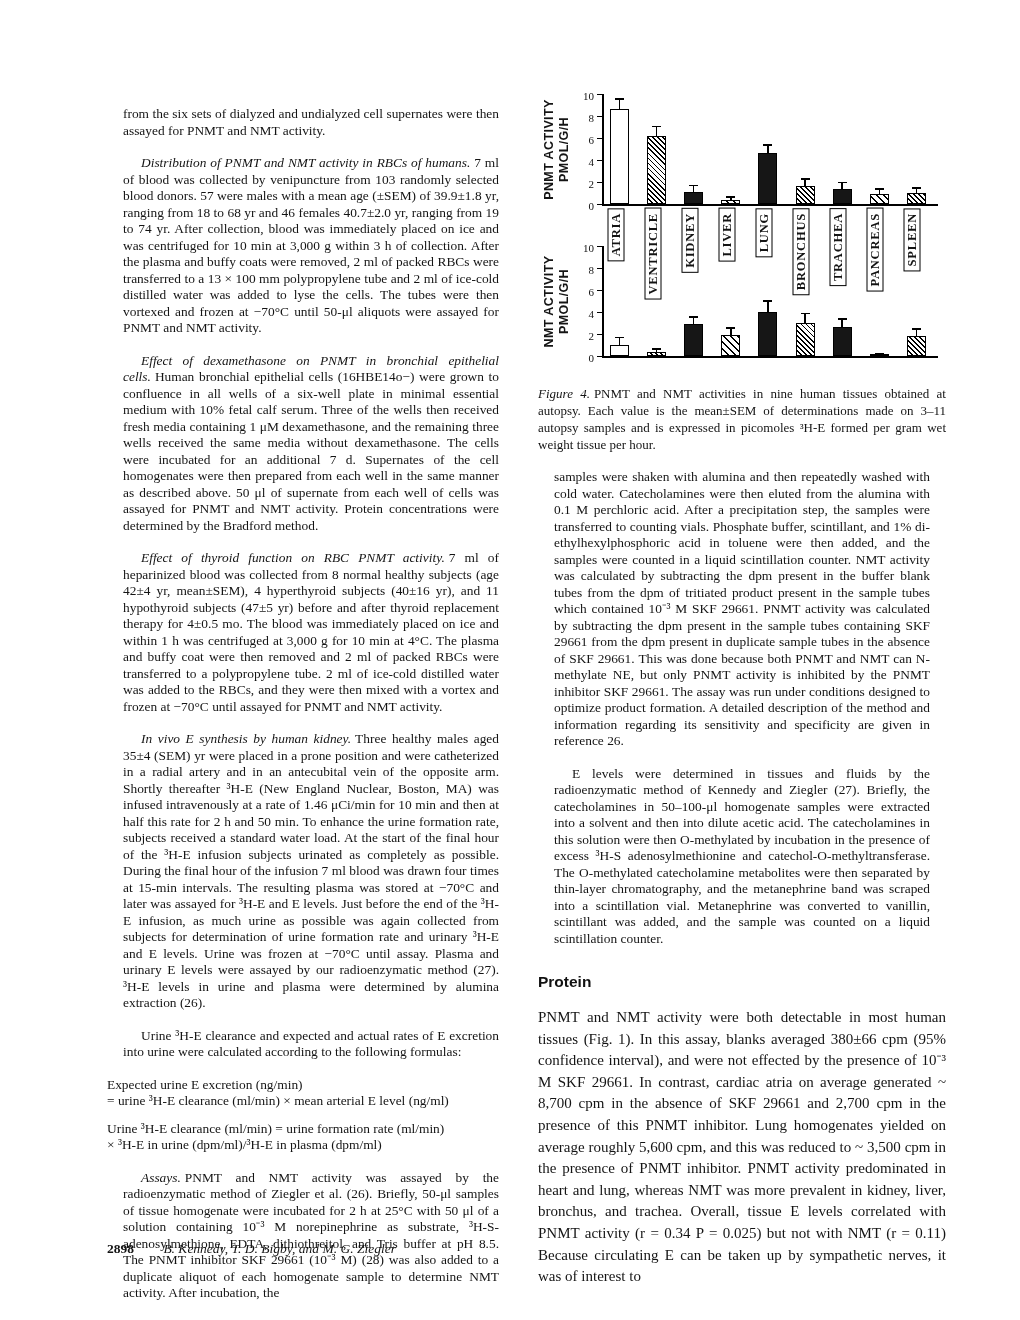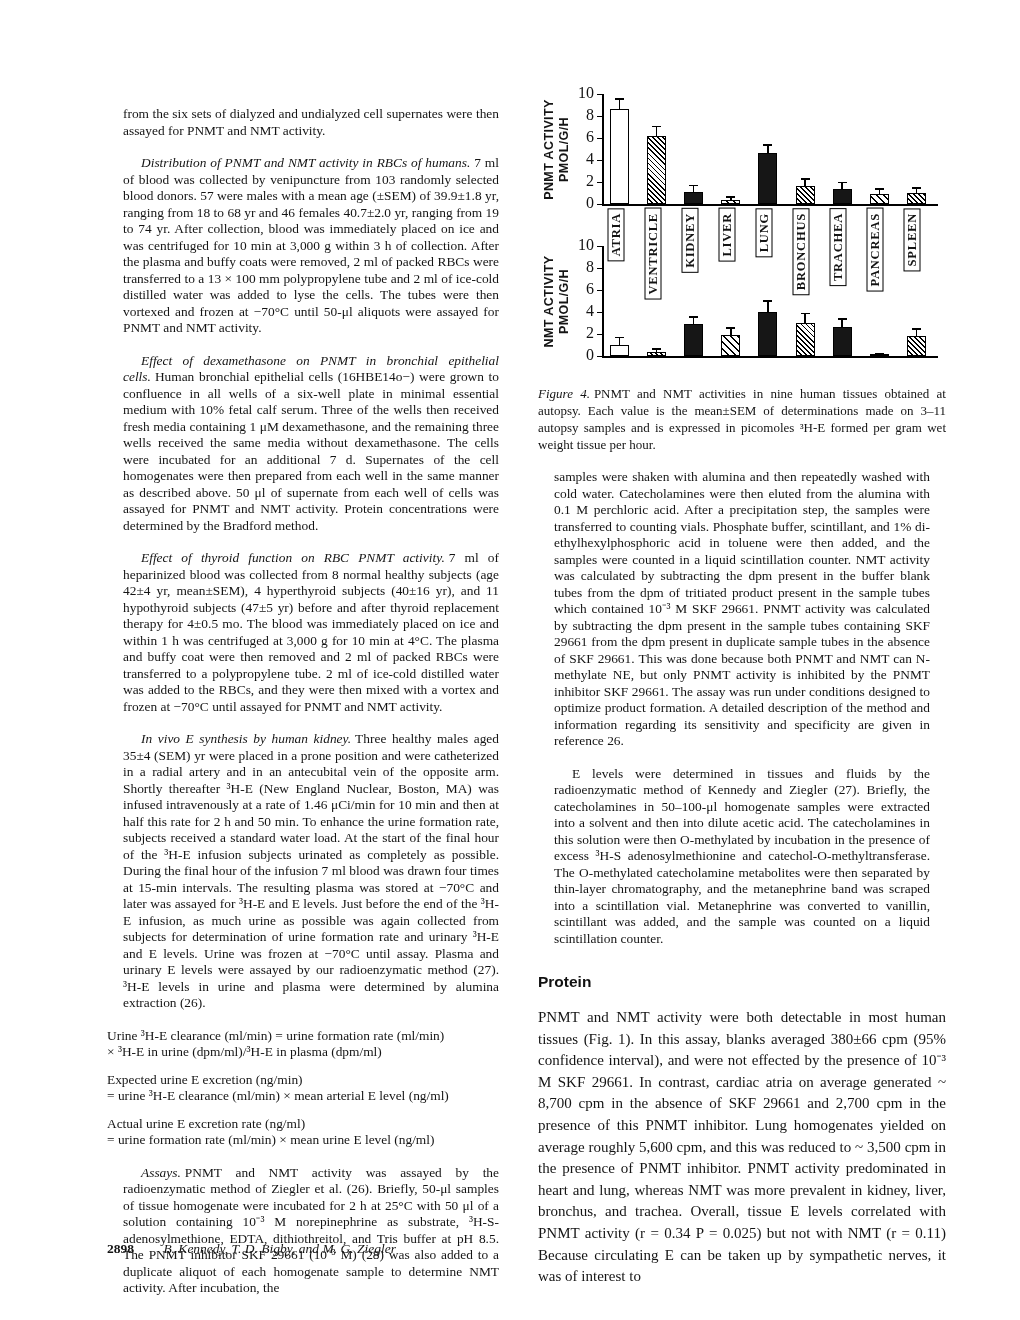--- a/index.html
+++ b/index.html
@@ -36,21 +36,21 @@
   .bar{position:absolute;bottom:0;border:1.3px solid #000;box-sizing:border-box;}
   .pat-open{background:#ffffff;}
   .pat-solid{background:#161616;}
   .pat-hatch{background:repeating-linear-gradient(45deg,#ffffff 0px,#ffffff 2.5px,#000 2.5px,#000 3.6px);}
   .pat-hatch-light{background:repeating-linear-gradient(45deg,#ffffff 0px,#ffffff 4px,#000 4px,#000 5px);}
   .err{position:absolute;width:1.5px;background:#000;}
   .err-cap{position:absolute;height:1.5px;width:9px;background:#000;}
   .tick{position:absolute;left:-7px;width:7px;height:1.5px;background:#000;}
   .tick-label{
     position:absolute;left:-36px;width:26px;text-align:right;
-    font-size:16px;font-family:"Liberation Serif",serif;
+    font-size:11px;font-family:"Liberation Serif",serif;
   }
   .ylab{
     position:absolute;width:124px;left:-110px;top:41px;
     transform:rotate(-90deg);text-align:center;
     font-family:"Liberation Sans",sans-serif;font-weight:bold;
     font-size:12.5px;line-height:14.5px;letter-spacing:0.4px;
   }
   .cat{
     position:absolute;writing-mode:vertical-rl;transform:rotate(180deg);
     border:1.3px solid #000;background:#fff;padding:4px 1px;
@@ -62,25 +62,25 @@
 <body>
 
 <div class="page">
 
   <div class="col-left">
     <p class="body"><span>from the six sets of dialyzed and undialyzed cell supernates were then assayed for PNMT and NMT activity.</span></p>
     <p class="body indent"><span class="lead">Distribution of PNMT and NMT activity in RBCs of humans.</span><span>7 ml of blood was collected by venipuncture from 103 randomly selected blood donors. 57 were males with a mean age (±SEM) of 39.9±1.8 yr, ranging from 18 to 68 yr and 46 females 40.7±2.0 yr, ranging from 19 to 74 yr. After collection, blood was immediately placed on ice and was centrifuged for 10 min at 3,000 g within 3 h of collection. After the plasma and buffy coats were removed, 2 ml of packed RBCs were transferred to a 13 × 100 mm polypropylene tube and 2 ml of ice-cold distilled water was added to lyse the cells. The tubes were then vortexed and frozen at −70°C until 50-μl aliquots were assayed for PNMT and NMT activity.</span></p>
     <p class="body indent"><span class="lead">Effect of dexamethasone on PNMT in bronchial epithelial cells.</span><span>Human bronchial epithelial cells (16HBE14o−) were grown to confluence in all wells of a six-well plate in minimal essential medium with 10% fetal calf serum. Three of the wells then received fresh media containing 1 μM dexamethasone, and the remaining three wells received the same media without dexamethasone. The cells were incubated for an additional 7 d. Supernates of the cell homogenates were then prepared from each well in the same manner as described above. 50 μl of supernate from each well of cells was assayed for PNMT and NMT activity. Protein concentrations were determined by the Bradford method.</span></p>
     <p class="body indent"><span class="lead">Effect of thyroid function on RBC PNMT activity.</span><span>7 ml of heparinized blood was collected from 8 normal healthy subjects (age 42±4 yr, mean±SEM), 4 hyperthyroid subjects (40±16 yr), and 11 hypothyroid subjects (47±5 yr) before and after thyroid replacement therapy for 4±0.5 mo. The blood was immediately placed on ice and within 1 h was centrifuged at 3,000 g for 10 min at 4°C. The plasma and buffy coat were then removed and 2 ml of packed RBCs were transferred to a polypropylene tube. 2 ml of ice-cold distilled water was added to the RBCs, and they were then mixed with a vortex and frozen at −70°C until assayed for PNMT and NMT activity.</span></p>
     <p class="body indent"><span class="lead">In vivo E synthesis by human kidney.</span><span>Three healthy males aged 35±4 (SEM) yr were placed in a prone position and were catheterized in a radial artery and in an antecubital vein of the opposite arm. Shortly thereafter ³H-E (New England Nuclear, Boston, MA) was infused intravenously at a rate of 1.46 μCi/min for 10 min and then at half this rate for 2 h and 50 min. To enhance the urine formation rate, subjects received a standard water load. At the start of the final hour of the ³H-E infusion subjects urinated as completely as possible. During the final hour of the infusion 7 ml blood was drawn four times at 15-min intervals. The resulting plasma was stored at −70°C and later was assayed for ³H-E and E levels. Just before the end of the ³H-E infusion, as much urine as possible was again collected from subjects for determination of urine formation rate and urinary ³H-E and E levels. Urine was frozen at −70°C until assay. Plasma and urinary E levels were assayed by our radioenzymatic method (27). ³H-E levels in urine and plasma were determined by alumina extraction (26).</span></p>
+    <p class="body indent"><span>Urine ³H-E clearance and expected and actual rates of E excretion into urine were calculated according to the following formulas:</span></p>
 
     <div class="formulas">
+      <p class="formula"><span>Expected urine E excretion (ng/min)</span><br><span>= urine ³H-E clearance (ml/min) × mean arterial E level (ng/ml)</span></p>
       <p class="formula"><span>Urine ³H-E clearance (ml/min) = urine formation rate (ml/min)</span><br><span>× ³H-E in urine (dpm/ml)/³H-E in plasma (dpm/ml)</span></p>
-      <p class="formula"><span>Expected urine E excretion (ng/min)</span><br><span>= urine ³H-E clearance (ml/min) × mean arterial E level (ng/ml)</span></p>
-      <p class="formula"><span>Actual urine E excretion rate (ng/ml)</span><br><span>= urine formation rate (ml/min) × mean urine E level (ng/ml)</span></p>
     </div>
 
     <p class="body indent"><span class="lead">Assays.</span><span>PNMT and NMT activity was assayed by the radioenzymatic method of Ziegler et al. (26). Briefly, 50-μl samples of tissue homogenate were incubated for 2 h at 25°C with 50 μl of a solution containing 10⁻³ M norepinephrine as substrate, ³H-S-adenosylmethione, EDTA, dithiothreitol, and Tris buffer at pH 8.5. The PNMT inhibitor SKF 29661 (10⁻³ M) (28) was also added to a duplicate aliquot of each homogenate sample to determine NMT activity. After incubation, the</span></p>
   </div>
 
   <div class="col-right">
 
     <div class="figure" id="figure1">
       <div class="chart" id="chart-top">
         <div class="ylab">

